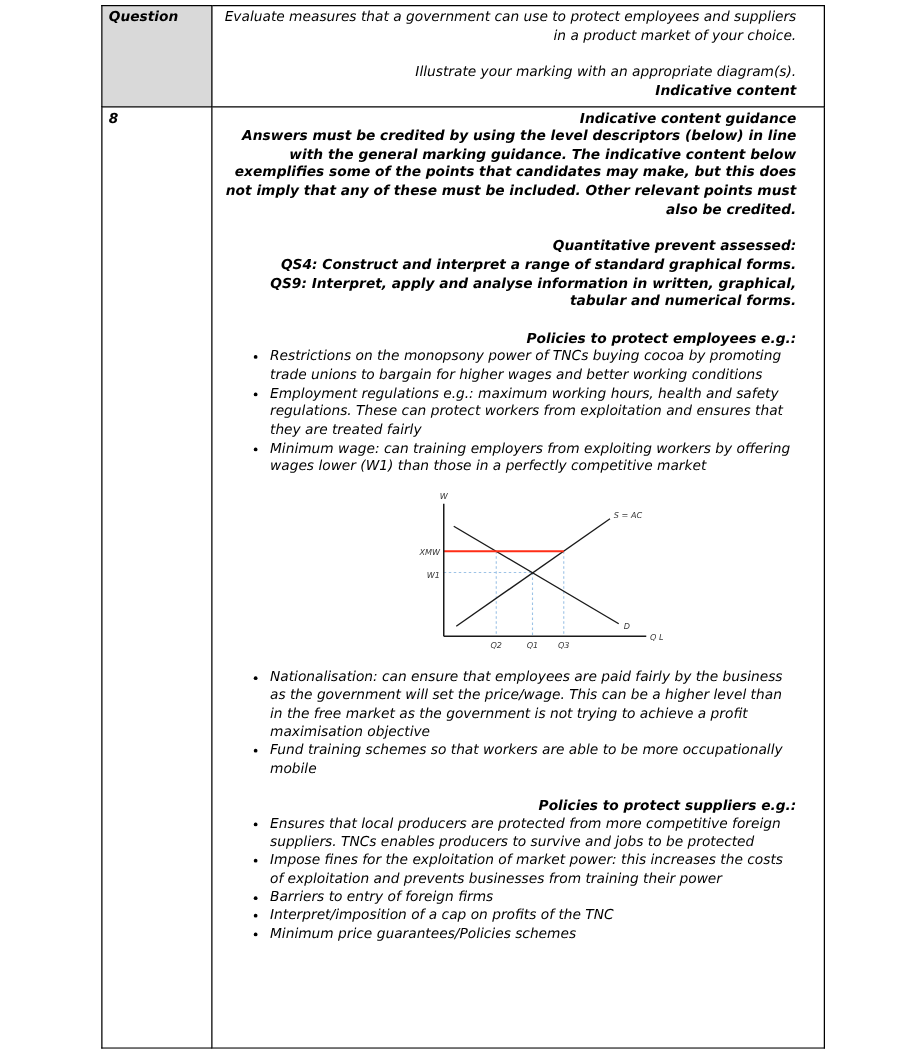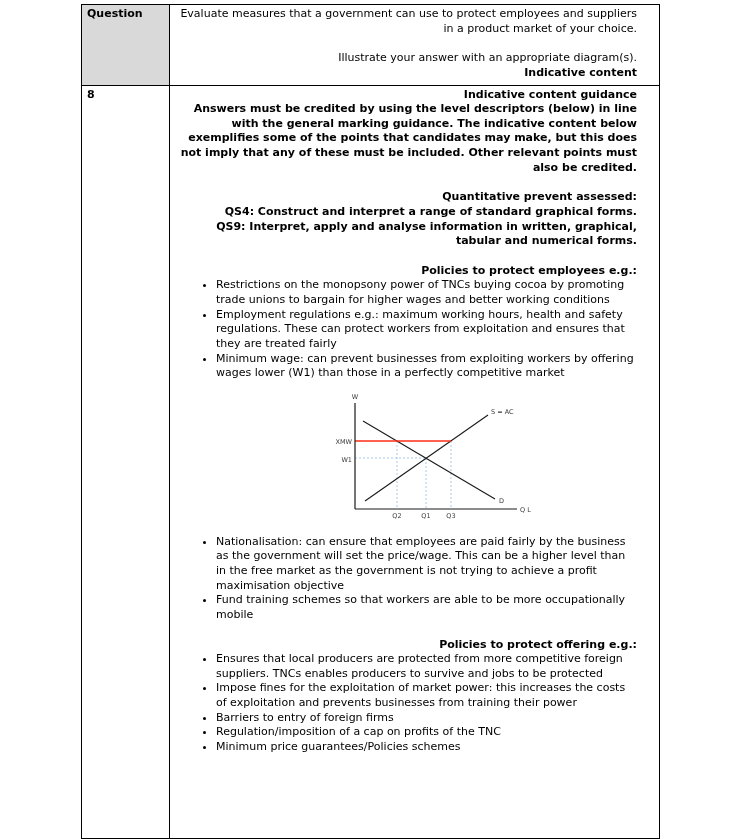--- a/index.html
+++ b/index.html
@@ -16,20 +16,21 @@
 
   table.ms {
     position: absolute; left: 81px; top: 4px;
     width: 579px; height: 835px;
     border-collapse: collapse; table-layout: fixed;
   }
   td {
     border: 1.5px solid #000;
     vertical-align: top;
     padding: 2px 21px 4px 5px;
+    font-style: italic;
   }
   tr.row-question { height: 73px; }
   .qheader { background: #d9d9d9; font-weight: bold; }
   .qnum { font-weight: bold; background: #fff; }
   .b { font-weight: bold; }
   p { margin: 0; max-width: 462px; text-align: right; }
   .blank { height: 15px; }
   ul { margin: 0; padding: 0 0 0 41px; max-width: 468px; list-style: disc; }
   li { margin: 0; padding: 0; }
 
@@ -49,21 +50,21 @@
     <colgroup>
       <col style="width:88px">
       <col>
     </colgroup>
     <tbody>
         <tr class="row-question">
       <td class="qheader">Question</td>
       <td>
         <p>Evaluate measures that a government can use to protect employees and suppliers in a product market of your choice.</p>
         <div class="blank"></div>
-        <p>Illustrate your answer with an appropriate diagram(s).</p>
+        <p>Illustrate your marking with an appropriate diagram(s).</p>
         <p class="b">Indicative content</p>
       </td>
     </tr>
     <tr>
       <td class="qnum">8</td>
       <td>
 
         <p class="b">Indicative content guidance</p>
         <p class="b">Answers must be credited by using the level descriptors (below) in line with the general marking guidance. The indicative content below exemplifies some of the points that candidates may make, but this does not imply that any of these must be included. Other relevant points must also be credited.</p>
 
@@ -72,21 +73,21 @@
         <p class="b">Quantitative prevent assessed:</p>
         <p class="b">QS4: Construct and interpret a range of standard graphical forms.</p>
         <p class="b">QS9: Interpret, apply and analyse information in written, graphical, tabular and numerical forms.</p>
 
         <div class="blank"></div>
 
         <p class="b">Policies to protect employees e.g.:</p>
         <ul>
           <li>Restrictions on the monopsony power of TNCs buying cocoa by promoting trade unions to bargain for higher wages and better working conditions</li>
           <li>Employment regulations e.g.: maximum working hours, health and safety regulations. These can protect workers from exploitation and ensures that they are treated fairly</li>
-          <li>Minimum wage: can prevent businesses from exploiting workers by offering wages lower (W1) than those in a perfectly competitive market</li>
+          <li>Minimum wage: can training employers from exploiting workers by offering wages lower (W1) than those in a perfectly competitive market</li>
         </ul>
 
         <div class="diagram-wrap">
           <svg class="econ" width="212" height="140" viewBox="0 0 212 140">
 
             <line class="guide" x1="30" y1="69" x2="101" y2="69" stroke="#9dc3e6"></line>
             <line class="guide" x1="72" y1="52" x2="72" y2="120" stroke="#9dc3e6"></line>
             <line class="guide" x1="101" y1="69" x2="101" y2="120" stroke="#9dc3e6"></line>
             <line class="guide" x1="126" y1="52" x2="126" y2="120" stroke="#9dc3e6"></line>
 
@@ -110,26 +111,26 @@
           </svg>
         </div>
 
         <ul>
           <li>Nationalisation: can ensure that employees are paid fairly by the business as the government will set the price/wage. This can be a higher level than in the free market as the government is not trying to achieve a profit maximisation objective</li>
           <li>Fund training schemes so that workers are able to be more occupationally mobile</li>
         </ul>
 
         <div class="blank"></div>
 
-        <p class="b">Policies to protect offering e.g.:</p>
+        <p class="b">Policies to protect suppliers e.g.:</p>
         <ul>
           <li>Ensures that local producers are protected from more competitive foreign suppliers. TNCs enables producers to survive and jobs to be protected</li>
           <li>Impose fines for the exploitation of market power: this increases the costs of exploitation and prevents businesses from training their power</li>
           <li>Barriers to entry of foreign firms</li>
-          <li>Regulation/imposition of a cap on profits of the TNC</li>
+          <li>Interpret/imposition of a cap on profits of the TNC</li>
           <li>Minimum price guarantees/Policies schemes</li>
         </ul>
 
       </td>
     </tr>
   </tbody>
     </table>
 </div>
 
 </body></html>

